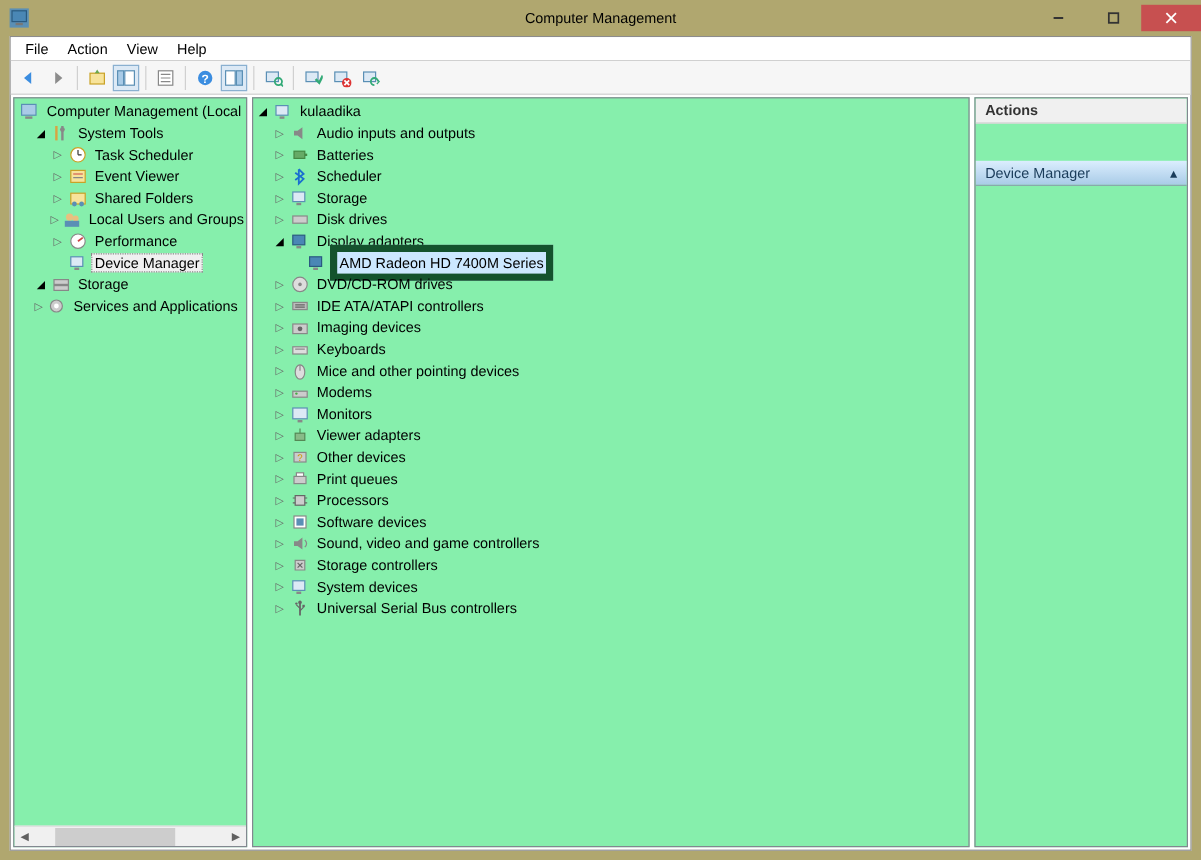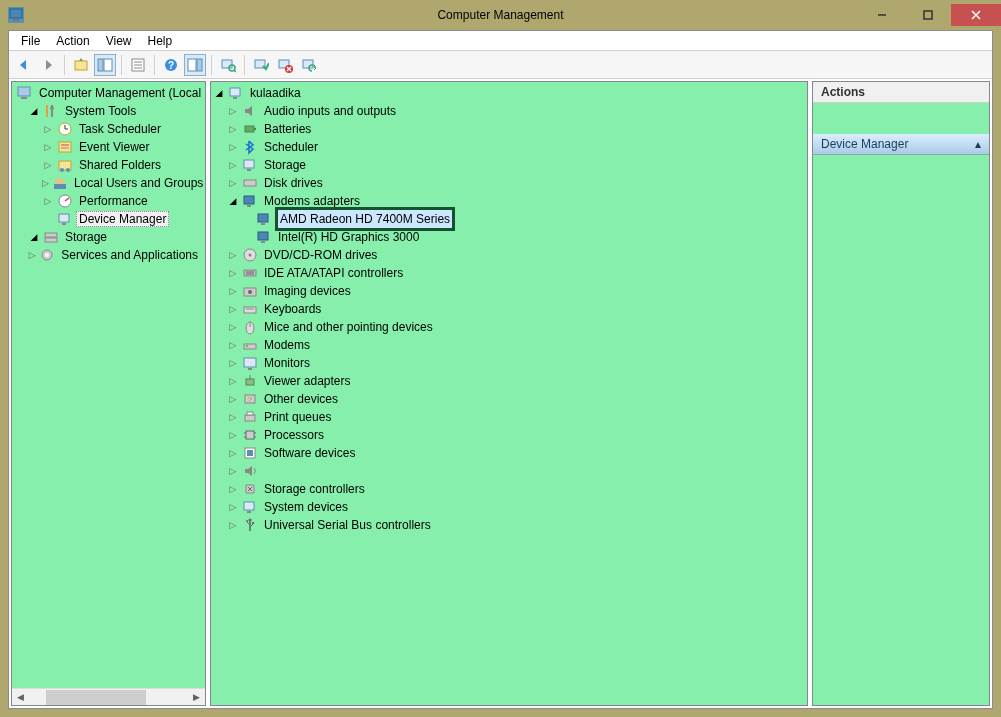--- a/index.html
+++ b/index.html
@@ -162,21 +162,21 @@
   padding: 1px 3px;
   white-space: nowrap;
 }
 .tree-label.selected-left {
   background: #f0f0f0;
   border: 1px dotted #888;
   padding: 0 2px;
 }
 .tree-label.selected-mid {
   background: #cce8ff;
-  border: 3px solid #14532d;
+  border: 6px solid #14532d;
   padding: 2px 2px;
 }
 .indent-0 { padding-left: 2px; }
 .indent-1 { padding-left: 16px; }
 .indent-2 { padding-left: 30px; }
 svg { display: block; }
 </style>
 </head>
 <body>
 
@@ -475,41 +475,31 @@
           </div>
 
         <div class="tree-row indent-1">
             <span class="expander open">◢</span>
             <span class="tree-icon">
               <svg width="16" height="16">
                 <rect x="2" y="3" width="10" height="8" fill="#4a87b5" stroke="#2a5a80"></rect>
                 <rect x="5" y="12" width="4" height="2" fill="#888"></rect>
               </svg>
             </span>
-            <span class="tree-label">Modems adapters</span>
+            <span class="tree-label">Display adapters</span>
           </div>
         <div class="tree-row indent-2">
             <span class="expander"></span>
             <span class="tree-icon">
               <svg width="16" height="16">
                 <rect x="2" y="3" width="10" height="8" fill="#4a87b5" stroke="#2a5a80"></rect>
                 <rect x="5" y="12" width="4" height="2" fill="#888"></rect>
               </svg>
             </span>
             <span class="tree-label selected-mid">AMD Radeon HD 7400M Series</span>
-          </div>
-        <div class="tree-row indent-2">
-            <span class="expander"></span>
-            <span class="tree-icon">
-              <svg width="16" height="16">
-                <rect x="2" y="3" width="10" height="8" fill="#4a87b5" stroke="#2a5a80"></rect>
-                <rect x="5" y="12" width="4" height="2" fill="#888"></rect>
-              </svg>
-            </span>
-            <span class="tree-label">Intel(R) HD Graphics 3000</span>
           </div>
 
         <div class="tree-row indent-1">
             <span class="expander">▷</span>
             <span class="tree-icon">
               <svg width="16" height="16">
                 <circle cx="8" cy="8" r="6" fill="#ddd" stroke="#888"></circle>
                 <circle cx="8" cy="8" r="1.5" fill="#888"></circle>
               </svg>
             </span>
@@ -630,20 +620,21 @@
             <span class="tree-label">Software devices</span>
           </div>
         <div class="tree-row indent-1">
             <span class="expander">▷</span>
             <span class="tree-icon">
               <svg width="16" height="16">
                 <path d="M3 6 L6 6 L10 3 L10 13 L6 10 L3 10 Z" fill="#888"></path>
                 <path d="M12 5 Q15 8 12 11" fill="none" stroke="#888"></path>
               </svg>
             </span>
+            <span class="tree-label">Sound, video and game controllers</span>
           </div>
         <div class="tree-row indent-1">
             <span class="expander">▷</span>
             <span class="tree-icon">
               <svg width="16" height="16">
                 <path d="M4 4 L12 4 L12 12 L4 12 Z" fill="#ccc" stroke="#888"></path>
                 <path d="M6 6 L10 10 M10 6 L6 10" stroke="#666"></path>
               </svg>
             </span>
             <span class="tree-label">Storage controllers</span>

